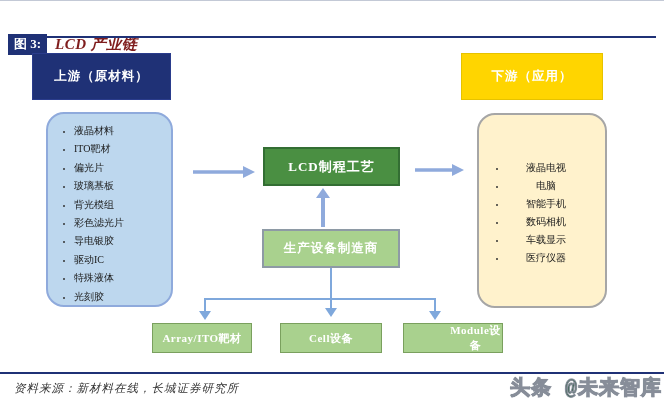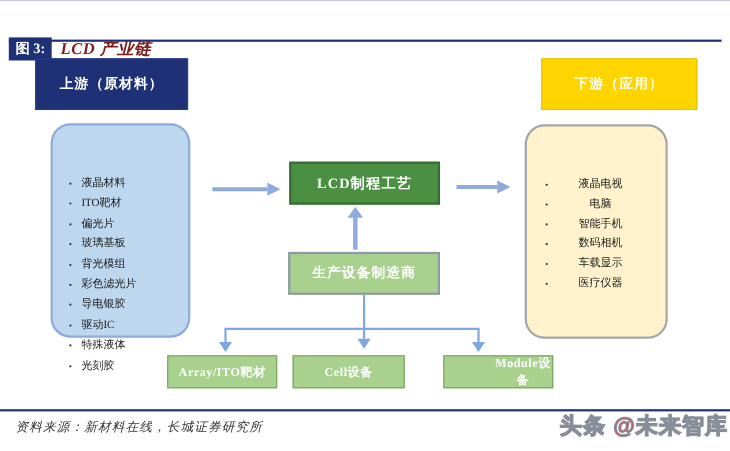--- a/index.html
+++ b/index.html
@@ -20,53 +20,53 @@
   }
   .figtitle { color:#7f1d1d; font-weight:bold; font-size:15px; letter-spacing:.5px;font-style:italic; }
   .hrule { position:absolute; left:8px; top:36px; width:648px; height:2px; background:#1f3176; }
 
   
   .stagebox {
     position:absolute; display:flex; align-items:center; justify-content:center;
     color:#ffffff; font-weight:bold; font-size:12.5px; text-align:center; letter-spacing:1px;
   }
   .upstream-hdr { left:32px; top:53px; width:139px; height:47px; background:#1f3176; border:1px solid #2a3c8c; }
-  .downstream-hdr { left:492px; top:53px; width:142px; height:47px; background:#ffd500; border:1px solid #e6c200; }
+  .downstream-hdr { left:461px; top:53px; width:142px; height:47px; background:#ffd500; border:1px solid #e6c200; }
 
   
   .panel { position:absolute; border-radius:18px; }
   .bluepanel { left:46px; top:112px; width:127px; height:195px; background:#bdd7ee; border:2px solid #8faadc; }
   .yellowpanel { left:477px; top:113px; width:130px; height:195px; background:#fff2cc; border:2px solid #a6a6a6; }
   .panel ul { list-style:disc; font-size:10px; color:#1a1a1a; }
-  .bluepanel ul { padding:8px 4px 0 26px; line-height:18.4px;margin-top:36px; }
+  .bluepanel ul { padding:8px 4px 0 26px; line-height:18.4px; }
   .yellowpanel ul { padding:44px 20px 0 28px; line-height:18px;text-align:center; }
   .panel li::marker { color:#333333; font-size:8px; }
 
   
   .flowbox {
     position:absolute; display:flex; align-items:center; justify-content:center;
     color:#ffffff; font-weight:bold; text-align:center;
   }
   .processbox { left:263px; top:147px; width:137px; height:39px; background:#4a8f42; border:2px solid #336e33; font-size:13px; letter-spacing:1px; }
   .equipbox { left:262px; top:229px; width:138px; height:39px; background:#a9d18e; border:2px solid #8e9aa5; font-size:12.5px; letter-spacing:1px; }
   .eq1,.eq2,.eq3 { top:323px; height:30px; background:#a9d18e; border:1.5px solid #7aa05e; font-size:11px; letter-spacing:.5px; }
   .eq1 { left:152px; width:100px; }
-  .eq2 { left:266px; width:102px; }
+  .eq2 { left:280px; width:102px; }
   .eq3 { left:403px; width:100px;padding-left:45px; }
 
   
   .connectors { position:absolute; left:0; top:0; width:664px; height:410px; pointer-events:none; }
 
   
   .frule { position:absolute; left:0; top:372px; width:664px; height:2px; background:#1f3176; }
   .source { position:absolute; left:14px; top:381px; font-style:italic; font-size:11.5px; color:#333333; letter-spacing:1px; }
   .watermark {
     position:absolute; right:2px; top:374px; font-size:20px; font-weight:bold;
-    font-family:Liberation Sans, sans-serif;
-    color:#ef4444; letter-spacing:1px;
+    font-family:Liberation Mono, monospace;
+    color:#14532d; letter-spacing:1px;
     -webkit-text-stroke:1px #878d99;
     text-shadow:0 0 1px #9aa0ab, 0 0 1px #9aa0ab;
   }
 </style>
 </head>
 <body>
 
 <div class="page">
   <div class="topline"></div>
 

